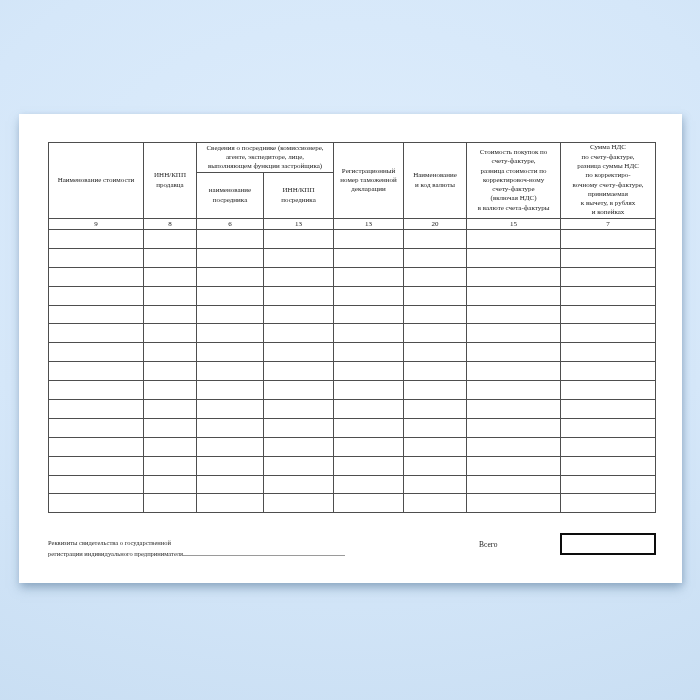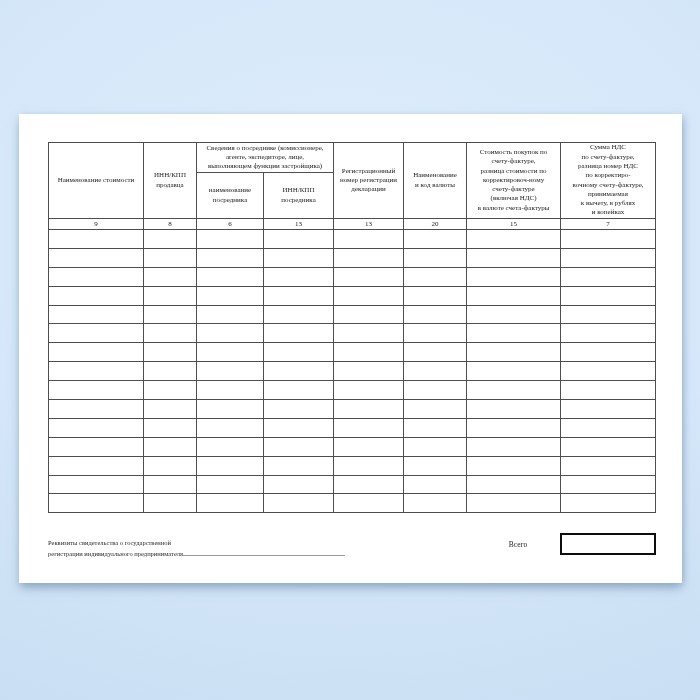--- a/index.html
+++ b/index.html
@@ -30,21 +30,21 @@
   col.c9{width:95px}  col.c10{width:53px} col.c11{width:67px} col.c12{width:70px}
   col.c13{width:70px} col.c14{width:63px} col.c15{width:94px} col.c16{width:95px}
   tr.hrow1{height:30px}
   tr.hrow2{height:46px}
   tr.numrow{height:11px}
   tr.numrow th{font-size:7px;line-height:9px;padding:0}
   tbody tr{height:18.9px}
   th.small{font-size:6.7px;line-height:8.9px}
   .vsego-label{
     position:absolute;left:460px;top:425px;width:78px;height:12px;
-    text-align:center;font-size:7.5px;line-height:12px;
+    text-align:left;font-size:7.5px;line-height:12px;
   }
   .vsego-box{
     position:absolute;left:541px;top:419px;width:92px;height:18px;
     border:2px solid #0d0d0d;background:#ffffff;
   }
   .footer{
     position:absolute;left:29px;top:424px;
     font-size:6.5px;line-height:9.6px;color:#2a2a2a;
   }
   .reg-line2{white-space:nowrap;}
@@ -71,34 +71,34 @@
     </colgroup>
     <thead>
       <tr class="hrow1">
         <th rowspan="2">Наименование стоимости</th>
         <th rowspan="2">ИНН/КПП
 продавца</th>
         <th colspan="2">Сведения о посреднике (комиссионере,
 агенте, экспедиторе, лице,
 выполняющем функции застройщика)</th>
         <th rowspan="2">Регистрационный
-номер регистрации
+номер таможенной
 декларации</th>
         <th rowspan="2">Наименование
 и код валюты</th>
         <th rowspan="2" class="small">Стоимость покупок по
 счету-фактуре,
 разница стоимости по
 корректировоч-ному
 счету-фактуре
 (включая НДС)
 в валюте счета-фактуры</th>
         <th rowspan="2" class="small">Сумма НДС
 по счету-фактуре,
-разница номер НДС
+разница суммы НДС
 по корректиро-
 вочному счету-фактуре,
 принимаемая
 к вычету, в рублях
 и копейках</th>
       </tr>
       <tr class="hrow2">
         <th>наименование
 посредника</th>
         <th>ИНН/КПП

